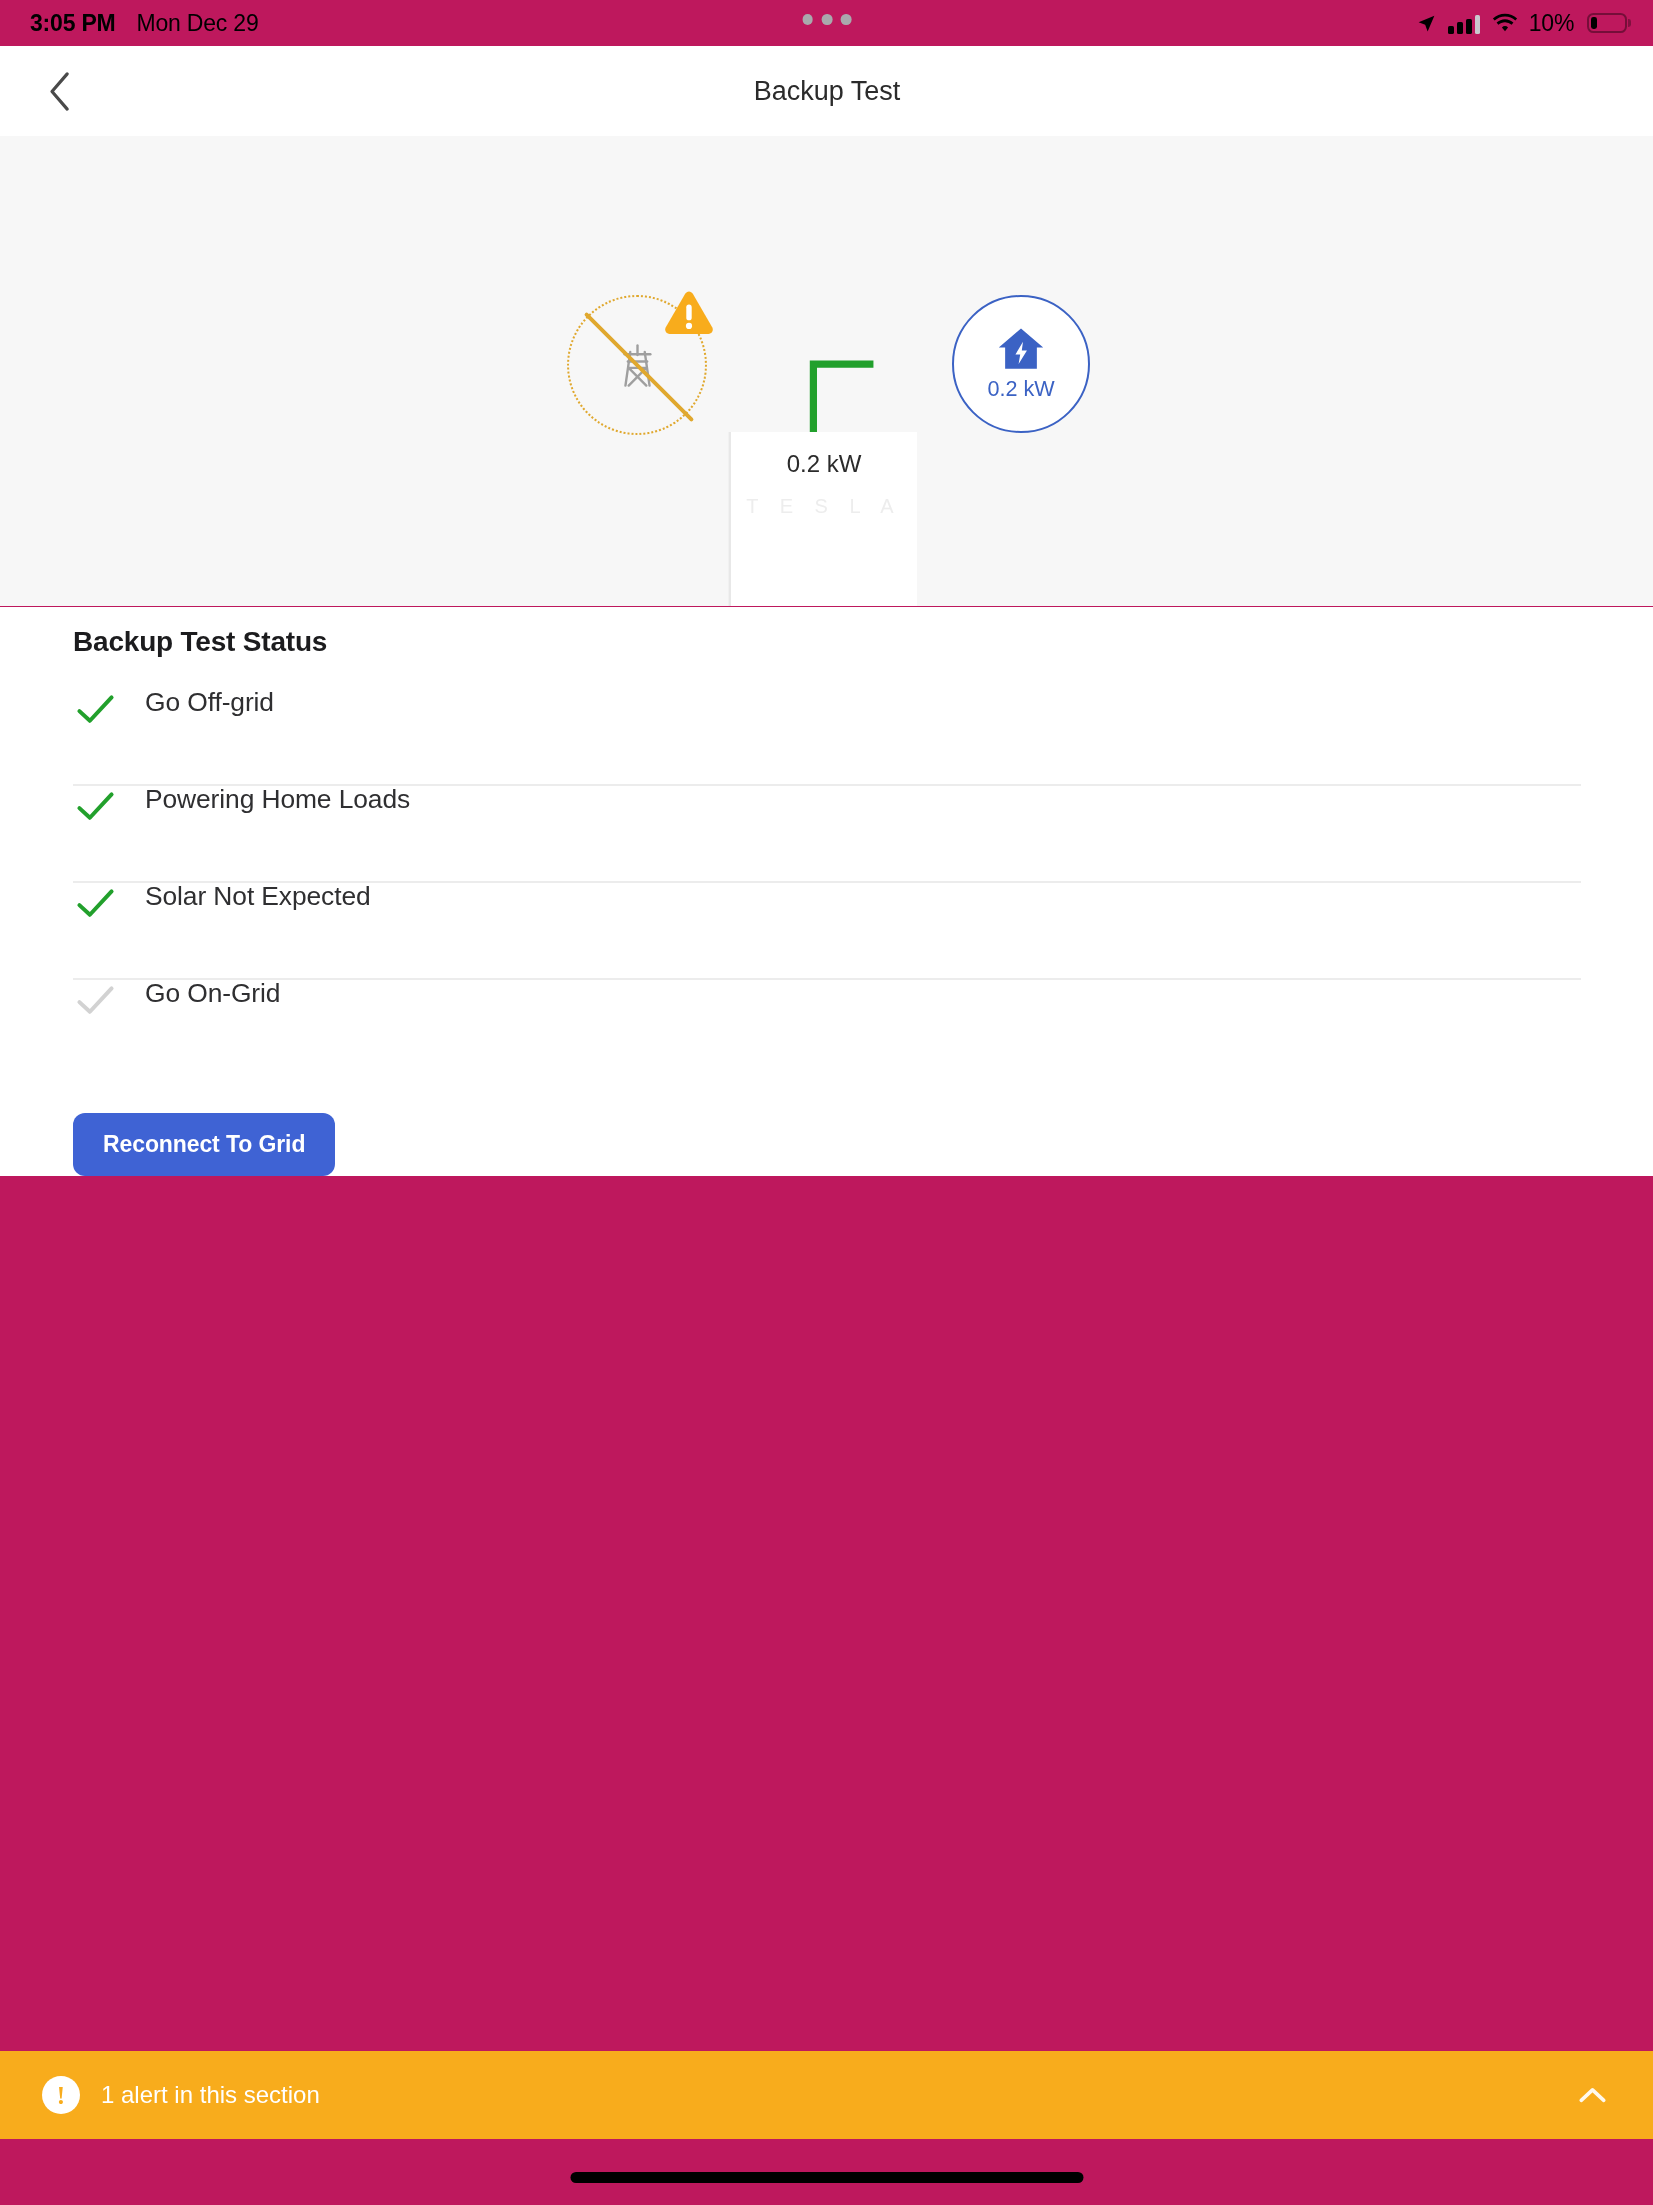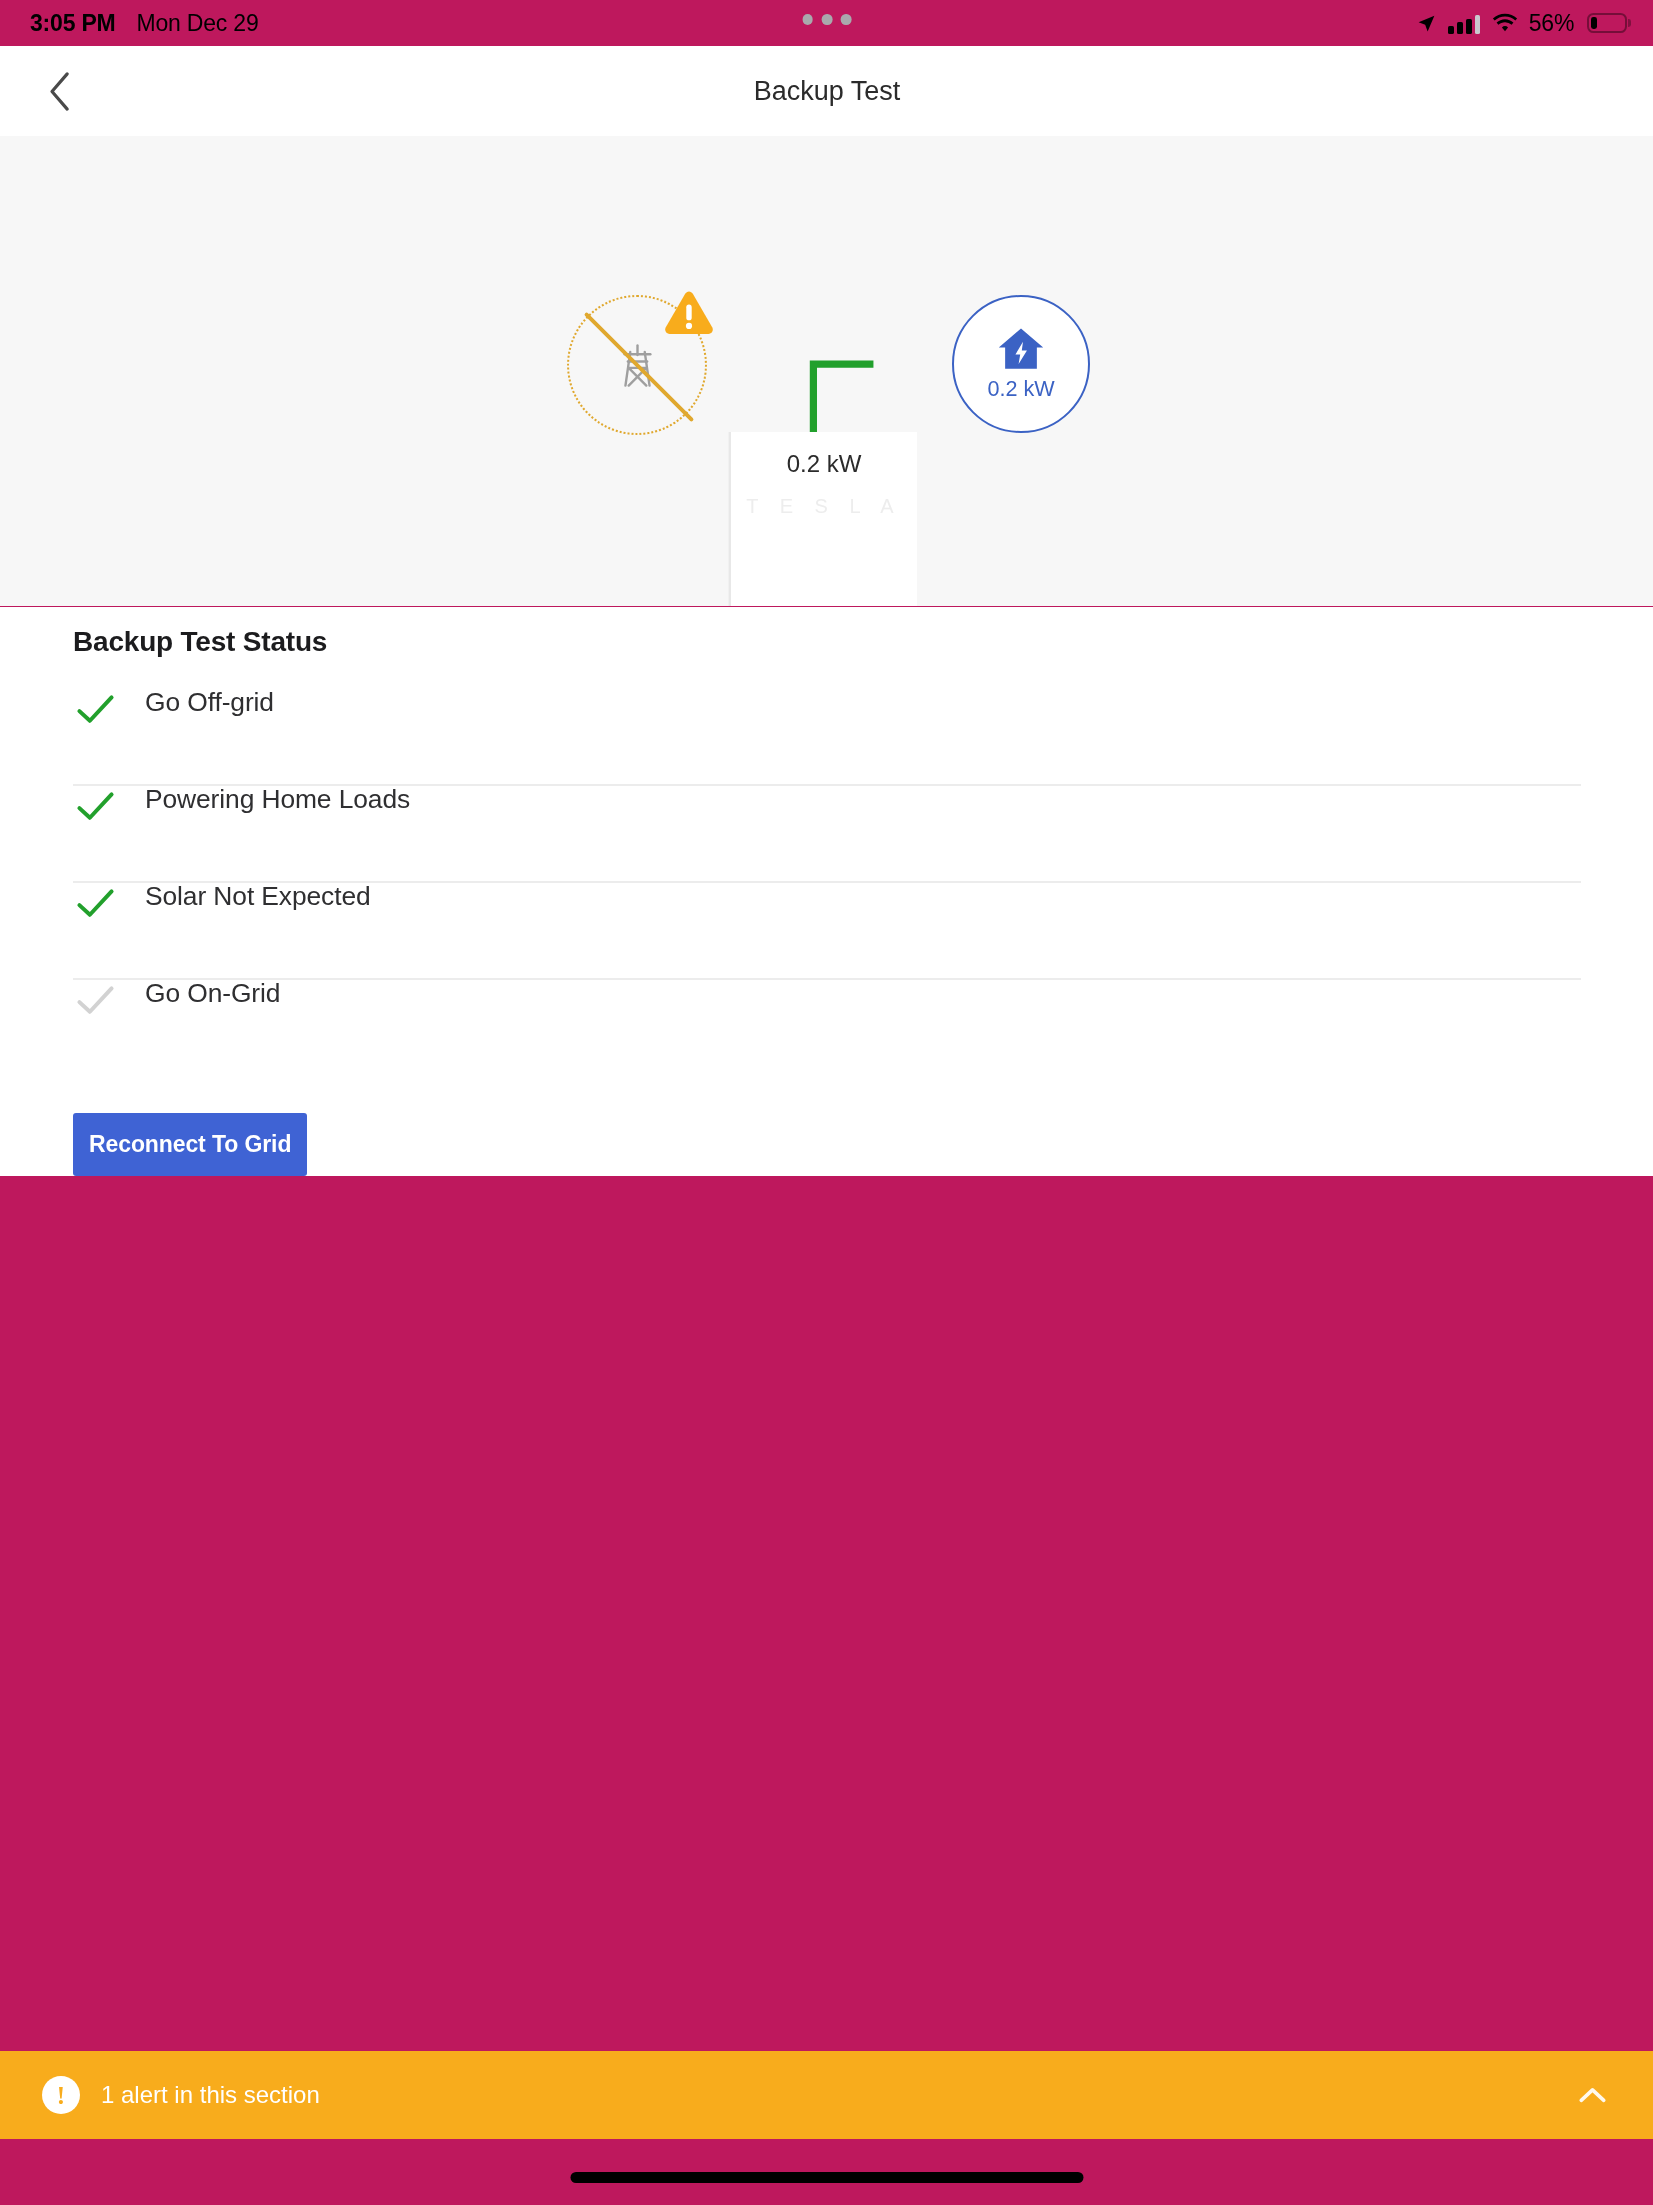--- a/index.html
+++ b/index.html
@@ -139,22 +139,22 @@
     display:flex; align-items:flex-start; gap:0;
   }
   .status-row + .status-row::before {
     content:""; position:absolute; left:0; right:0; top:0; height:1.6px; background:#ececec;
   }
   .check { width:45px; height:45px; flex:0 0 45px; margin-right:27px; display:block; }
   .status-label { font-size:26.4px; color:#2f2f31; letter-spacing:-0.1px; }
 
   .btn-reconnect {
     display:inline-block; margin:38px 0 0 73px;
-    background:#3f63d4; color:#fff; border:none; border-radius:3px;
-    padding:0 16px; height:63px; line-height:63px;
+    background:#3f63d4; color:#fff; border:none; border-radius:12px;
+    padding:0 30px; height:63px; line-height:63px;
     font-size:23px; font-weight:700; font-family:"Liberation Sans", sans-serif;
     letter-spacing:-0.1px; cursor:pointer;
   }
 
   
   .alertbar {
     position:absolute; left:0; bottom:66px; width:1654px; height:88px;
     background:#f8ac1c; display:flex; align-items:center; cursor:pointer;
   }
   .alert-ico {
@@ -194,21 +194,21 @@
         <i></i>
         <i></i>
         <i></i>
         <i></i>
       </span>
       <svg class="icon-wifi" viewBox="0 0 32 26">
         <path d="M16 22.6 12.2 18a5 5 0 0 1 7.6 0z" fill="#000"></path>
         <path d="M16 11.3c-3.1 0-6 1.2-8.2 3.2l-2.2-2.6A15.2 15.2 0 0 1 16 7.6c3.9 0 7.6 1.5 10.4 4.3l-2.2 2.6A11.9 11.9 0 0 0 16 11.3z" fill="#000"></path>
         <path d="M16 4.3c-4.9 0-9.4 1.9-12.8 5.1L1 6.9A21.3 21.3 0 0 1 16 .8c5.7 0 11.1 2.2 15 6.1l-2.2 2.5A18.1 18.1 0 0 0 16 4.3z" fill="#000"></path>
       </svg>
-      <span class="sb-batt-pct">56%</span>
+      <span class="sb-batt-pct">10%</span>
       <span class="batt">
         <span class="fill"></span>
       </span>
     </div>
   </div>
 
   <div class="navbar">
     <div class="nav-back">
       <svg width="22.4" height="40" viewBox="0 0 28 50">
         <path d="M24 3 5 25l19 22" fill="none" stroke="#4a4a4a" stroke-width="4" stroke-linecap="round" stroke-linejoin="round"></path>

